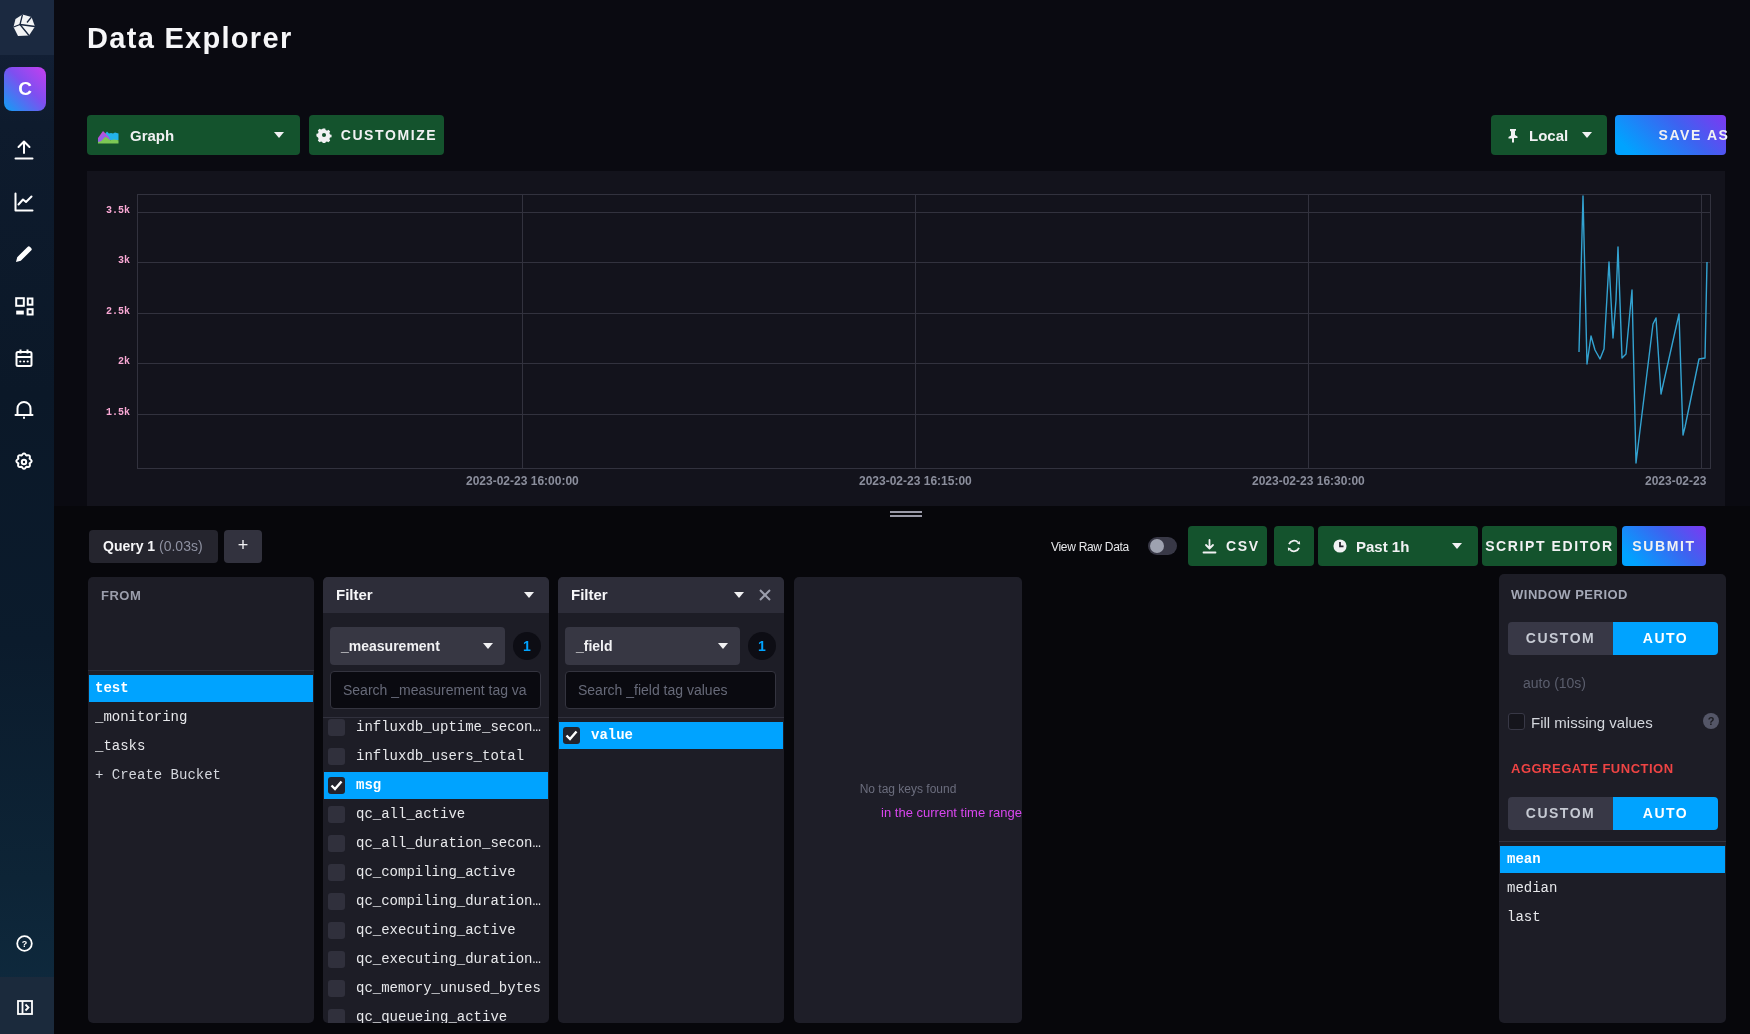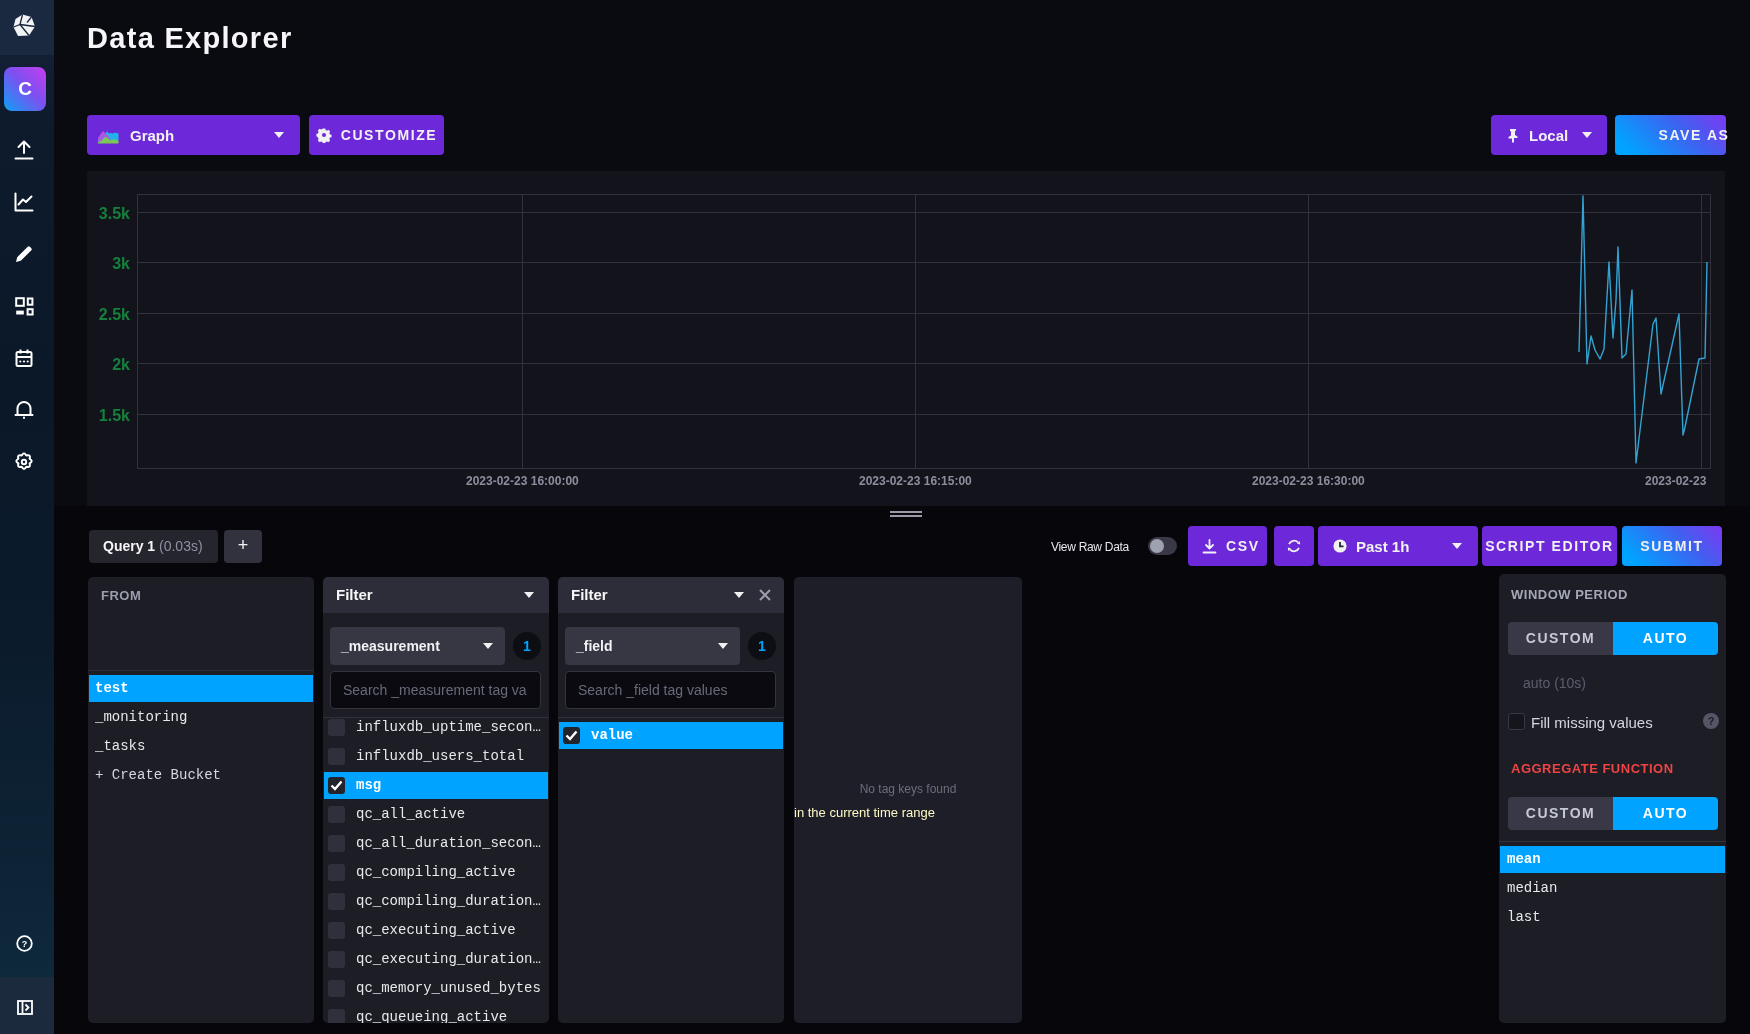--- a/index.html
+++ b/index.html
@@ -13,30 +13,30 @@
   background:linear-gradient(180deg,#15223a 0%,#0e1b2d 12%,#0b1828 38%,#0b1b2c 62%,#0d2436 85%,#0f2b40 100%); }
 #logocell { left:0; top:0; width:54px; height:55px; background:#1b2940; }
 #bottomcell { left:0; top:977px; width:54px; height:57px; background:#1b2a3c; }
 #avatar { left:4px; top:67px; width:42px; height:44px; border-radius:8px;
   background:linear-gradient(45deg,#0fa0f5 0%,#7e4ff0 55%,#c63eef 100%);
   color:#fff; font-weight:bold; font-size:19px; text-align:center; line-height:44px; }
 .navicon { left:13px; width:22px; height:22px; }
 
 #title { left:87px; top:22px; color:#f6f6f8; font-size:29px; font-weight:800; letter-spacing:1.3px; }
 
-.btn { position:absolute; height:40px; background:#6d28d9; border-radius:4px; color:#f1f1f3;
+.btn { position:absolute; height:40px; background:#14532d; border-radius:4px; color:#f1f1f3;
   font-weight:bold; font-size:15px; display:flex; align-items:center; white-space:nowrap; }
 .btn .cap { letter-spacing:1.6px; font-size:14px; }
 .grad { background:linear-gradient(45deg,#00a3ff 12%,#3e62f0 62%,#7d38f2 100%);gap:39px; }
 .caret { width:0; height:0; border-left:5px solid transparent; border-right:5px solid transparent; border-top:6px solid #f1f1f3; }
 
 #chartpanel { left:87px; top:171px; width:1638px; height:335px; background:#13131c; }
 .gridh { position:absolute; height:1px; background:#32323e; }
 .gridv { position:absolute; width:1px; background:#32323e; }
-.ylab { position:absolute; color:#15803d; font-size:16px; font-weight:bold; text-align:right; width:40px; }
+.ylab { position:absolute; color:#f9a8d4; font-size:10px; font-weight:bold; text-align:right; width:40px;font-family:Liberation Mono, monospace; }
 .xlab { position:absolute; color:#8b8e9c; font-size:12px; font-weight:bold; }
 
 #qtab { left:89px; top:530px; width:129px; height:33px; background:#25252e; border-radius:4px;
   color:#f6f6f8; font-size:14px; font-weight:bold; line-height:33px; padding-left:14px; }
 #qtab span { color:#8e91a1; font-weight:normal; }
 #plusbtn { left:224px; top:530px; width:38px; height:33px; background:#32323e; border-radius:4px;
   color:#f1f1f3; text-align:center; line-height:31px; font-size:18px; font-weight:normal; }
 #rawlabel { left:1051px; top:540px; color:#e7e8eb; font-size:12px; letter-spacing:-0.3px; }
 #toggle { left:1148px; top:537px; width:29px; height:18px; background:#383846; border-radius:9px; }
 #toggle .knob { position:absolute; left:2px; top:2px; width:14px; height:14px; border-radius:50%; background:#9ea2b0; }
@@ -242,21 +242,21 @@
   <svg style="position:static;margin-left:15px" width="14" height="14" viewBox="0 0 16 16">
     <circle cx="8" cy="8" r="7.5" fill="#f1f1f3"></circle>
     <path d="M8 3.5 V8.5 H12" stroke="#23232c" stroke-width="2" fill="none"></path>
   </svg>
   <span style="margin-left:9px">Past 1h</span>
   <div class="caret" style="position:absolute;right:16px;top:17px"></div>
 </div>
 <div class="btn" style="left:1482px;top:526px;width:135px;justify-content:center">
   <span class="cap">SCRIPT EDITOR</span>
 </div>
-<div class="btn grad" style="left:1622px;top:526px;width:100px;justify-content:center">
+<div class="btn grad" style="left:1622px;top:526px;width:84px;justify-content:center">
   <span class="cap">SUBMIT</span>
 </div>
 
 <div class="card" style="left:88px">
   <div class="flabel" style="left:13px;top:11px">FROM</div>
   <div style="position:absolute;left:0;top:93px;width:226px;height:1px;background:#2e2e3a"></div>
   <div class="row rowsel mono" style="top:98px;padding-left:6px">test</div>
   <div class="row mono" style="top:127px;padding-left:6px">_monitoring</div>
   <div class="row mono" style="top:156px;padding-left:6px">_tasks</div>
   <div class="row mono" style="top:185px;padding-left:6px;color:#d4d7dd">+ Create Bucket</div>
@@ -304,21 +304,21 @@
   <div style="position:absolute;left:0;top:140px;width:226px;height:1px;background:#31313d"></div>
   <div class="row rowsel mono" style="top:145px"><span class="cbox cboxc" style="left:4px;top:5px">
       <svg style="left:2px;top:3px" width="13" height="11" viewBox="0 0 13 11">
           <path d="M1.5 5.5 L5 9 L11.5 1.5" stroke="#fff" stroke-width="2.4" fill="none"></path>
         </svg>
     </span><span style="margin-left:32px">value</span></div>
 </div>
 
 <div class="card" style="left:794px;width:228px;background:#1e1e28">
   <div style="position:absolute;top:205px;width:100%;text-align:center;color:#6b6d7d;font-size:12px">No tag keys found</div>
-  <div style="position:absolute;top:228px;width:100%;text-align:left;color:#fef9c3;font-size:13px">in the current time range</div>
+  <div style="position:absolute;top:228px;width:100%;text-align:right;color:#d946ef;font-size:13px">in the current time range</div>
 </div>
 
 <div class="abs" id="rpanel">
   <div class="flabel" style="left:12px;top:13px;color:#a4a8b6">WINDOW PERIOD</div>
   <div class="seg" style="top:48px">
       <div class="half c">CUSTOM</div>
       <div class="half a">AUTO</div>
     </div>
   <div class="abs mono" style="left:24px;top:101px;color:#5b5e6d;font-size:14px;font-family:'Liberation Sans',sans-serif">auto (10s)</div>
   <div class="cbox" style="left:9px;top:139px;background:#15151c;border:1px solid #383846"></div>

